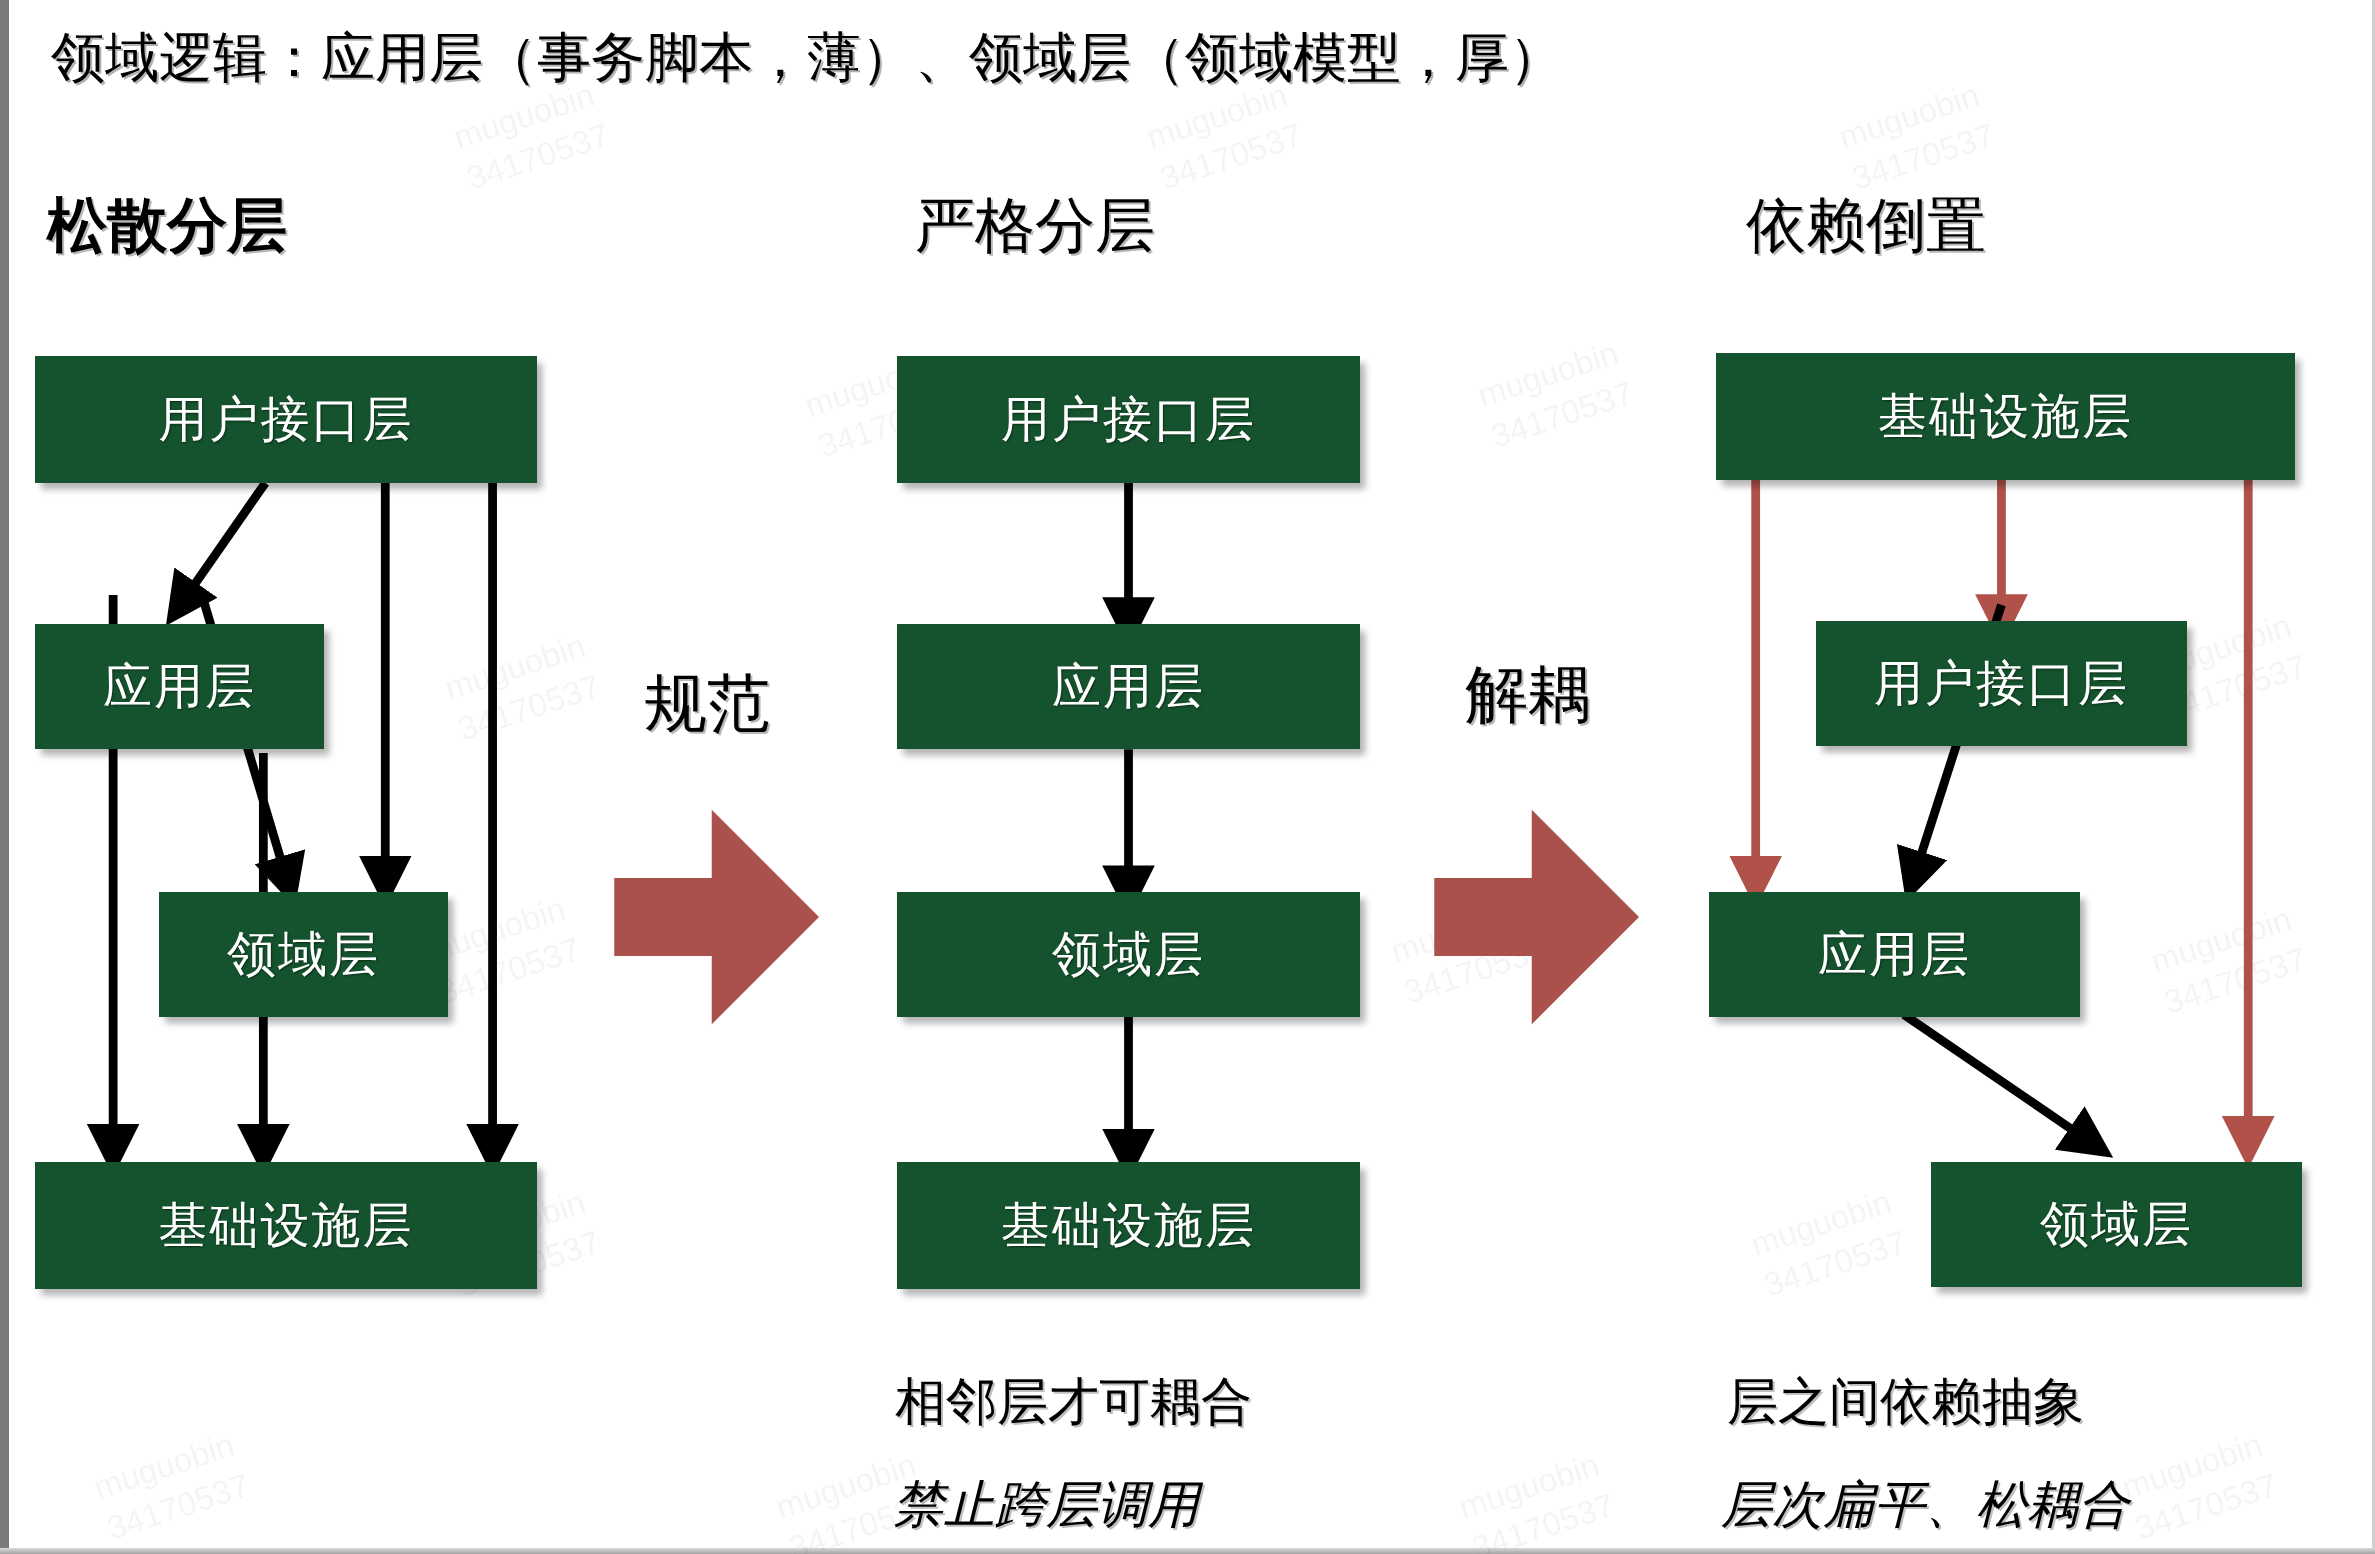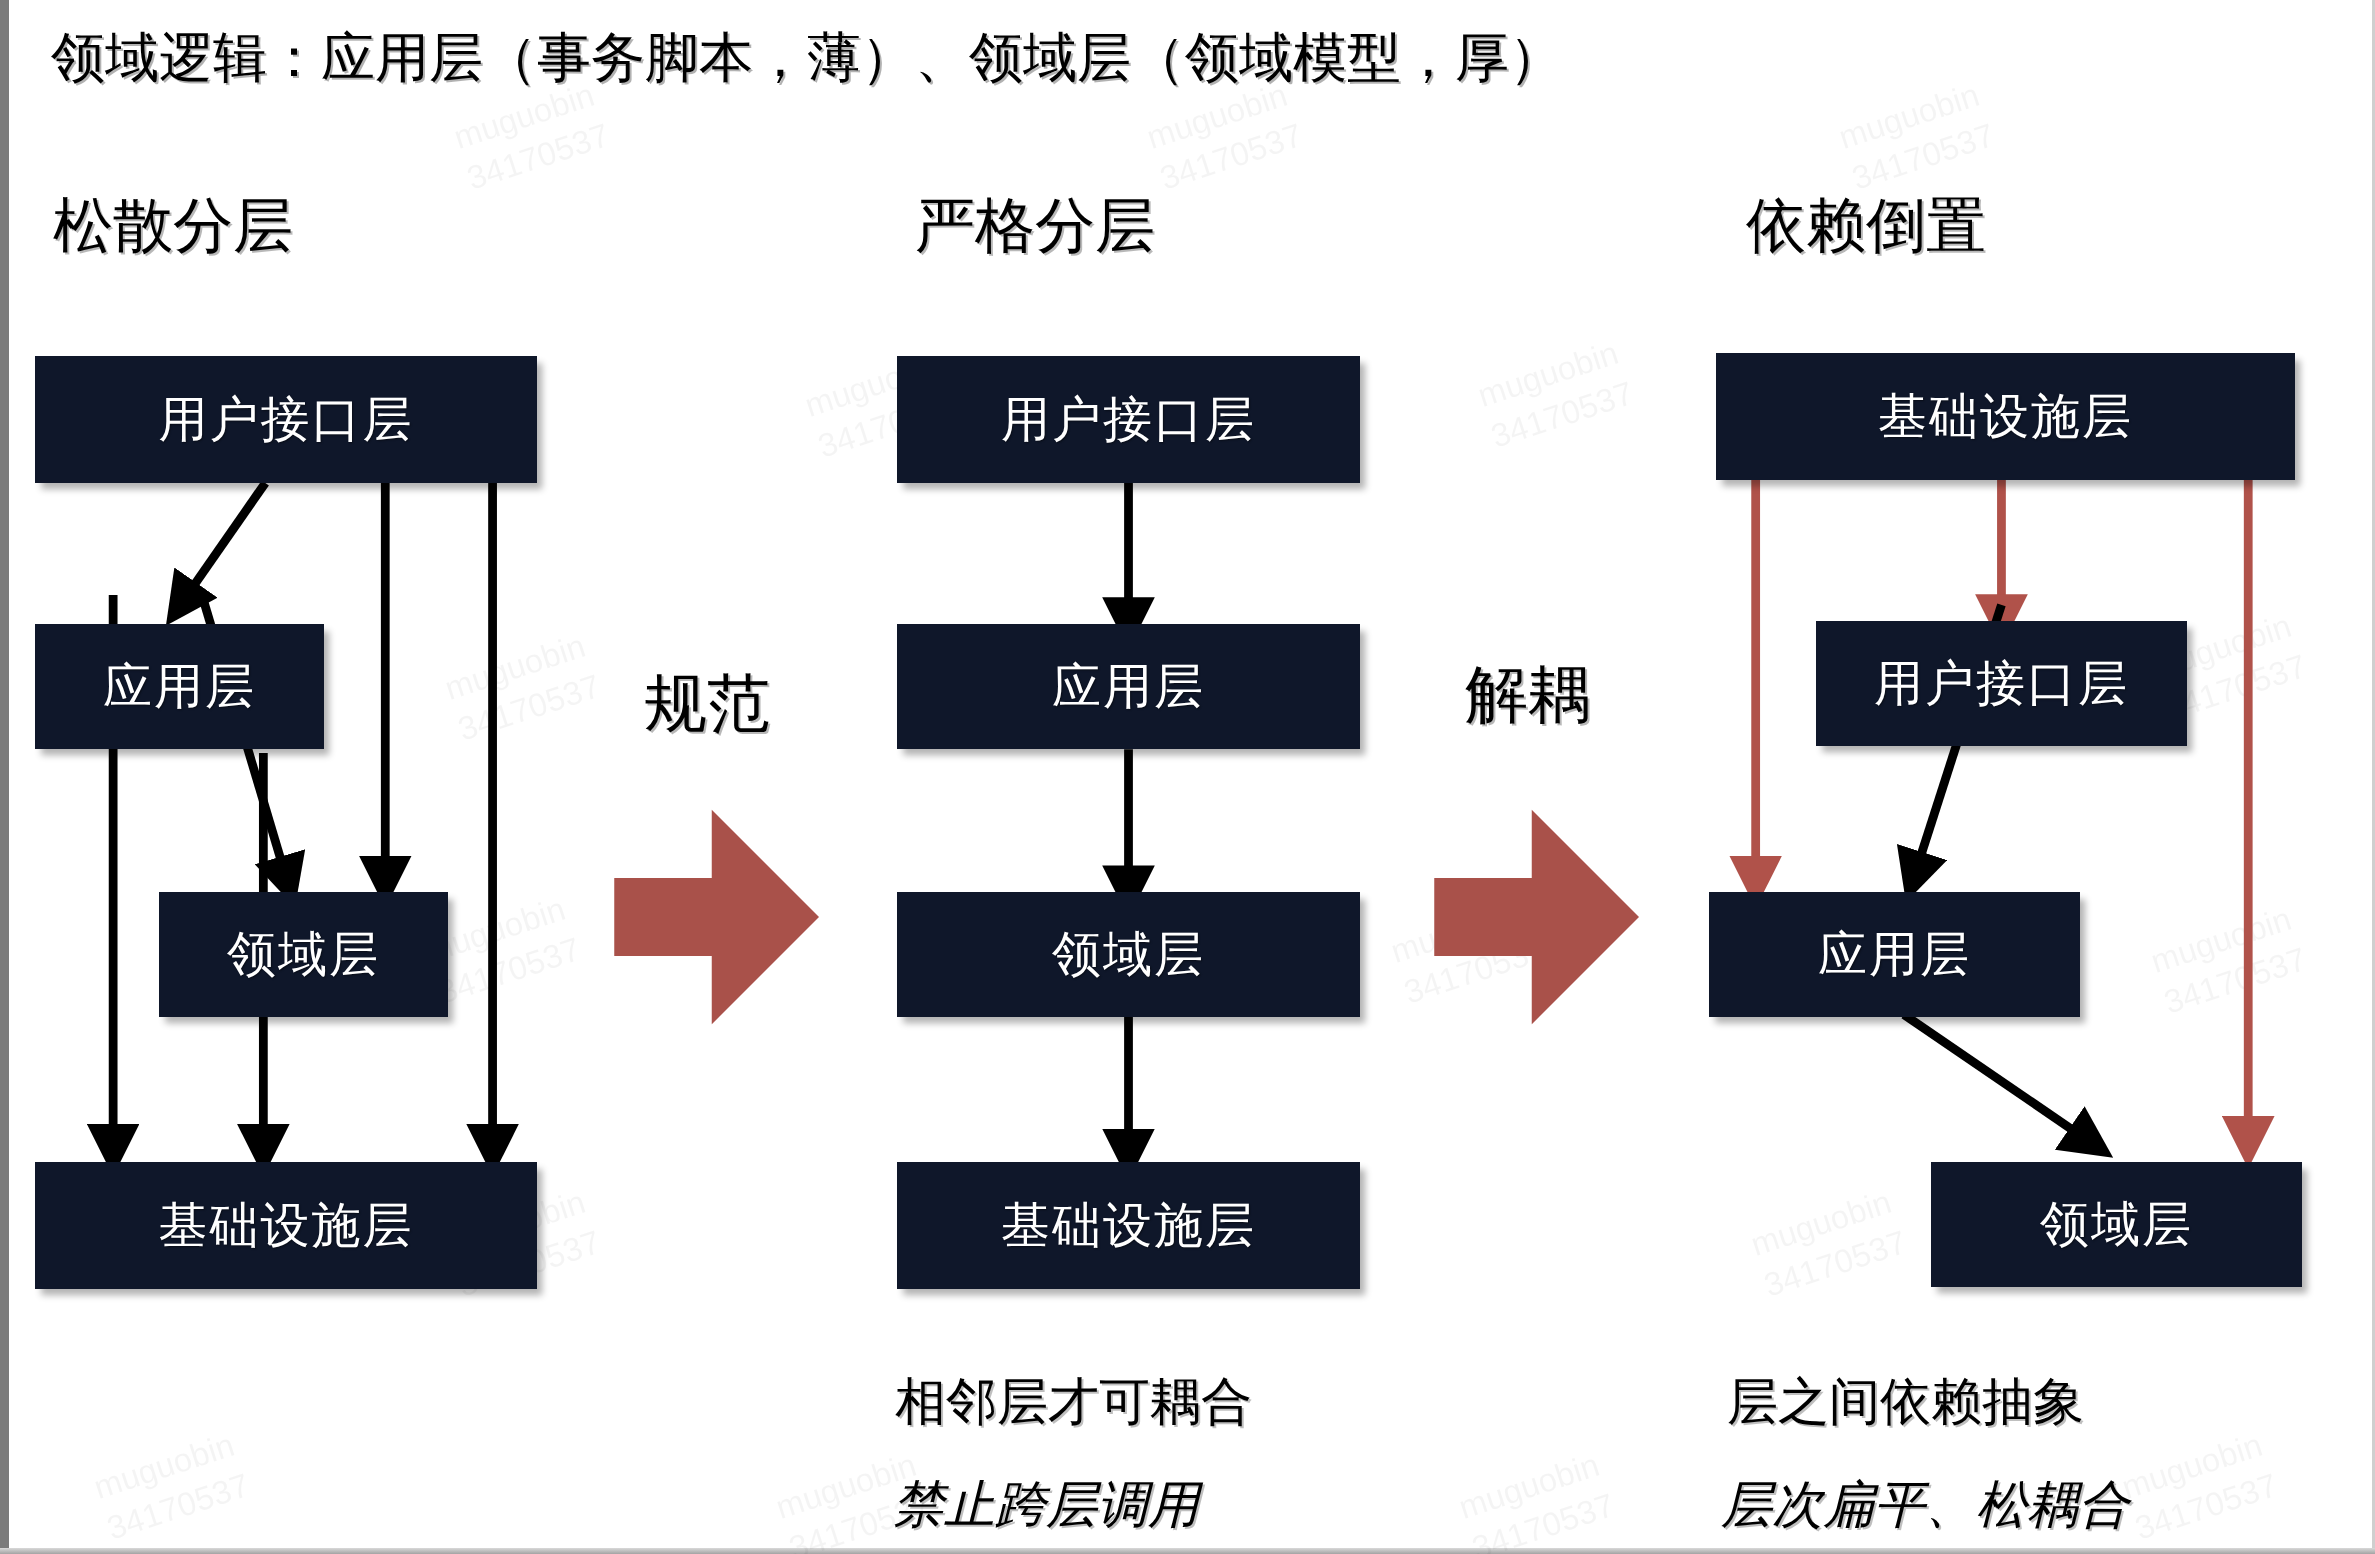--- a/index.html
+++ b/index.html
@@ -51,21 +51,21 @@
   .step-label{
     position:absolute;
     font-size:63px;line-height:60px;color:#000;
     white-space:nowrap;
     text-shadow:2px 2px 0 rgba(0,0,0,.28);
   }
 
   
   .node{
     position:absolute;
-    background:#0f172a;
+    background:#14532d;
     color:#ffffff;
     display:flex;align-items:center;justify-content:center;
     font-size:49px;
     letter-spacing:2px;
     box-shadow:5.9px 6.8px 6.8px rgba(0,0,0,.30);
     text-shadow:1px 1px 2px rgba(0,0,0,.45);
     box-sizing:border-box;
   }
 
   
@@ -112,21 +112,21 @@
   <div class="wm" style="left:2155px;top:917px;"><span>muguobin</span><br><span>34170537</span></div>
   <div class="wm" style="left:449px;top:1200px;"><span>muguobin</span><br><span>34170537</span></div>
   <div class="wm" style="left:1755px;top:1200px;"><span>muguobin</span><br><span>34170537</span></div>
   <div class="wm" style="left:98px;top:1443px;"><span>muguobin</span><br><span>34170537</span></div>
   <div class="wm" style="left:780px;top:1463px;"><span>muguobin</span><br><span>34170537</span></div>
   <div class="wm" style="left:1463px;top:1463px;"><span>muguobin</span><br><span>34170537</span></div>
   <div class="wm" style="left:2126px;top:1443px;"><span>muguobin</span><br><span>34170537</span></div>
 
   <div class="title">领域逻辑：应用层（事务脚本，薄）、领域层（领域模型，厚）</div>
 
-  <div class="col-heading" style="left:53px;top:185px;">松散分层</div>
+  <div class="col-heading" style="left:47px;top:185px;font-weight:bold;">松散分层</div>
   <div class="col-heading" style="left:915px;top:185px;">严格分层</div>
   <div class="col-heading" style="left:1746px;top:185px;">依赖倒置</div>
 
   <svg class="links" viewBox="0 0 2436 1594">
     <defs>
       <marker id="ah-black" markerWidth="6" markerHeight="6" refX="3.1" refY="3" orient="auto" markerUnits="strokeWidth">
         <path d="M0,0 L6,3 L0,6 z" fill="#000"></path>
       </marker>
       <marker id="ah-red" markerWidth="6" markerHeight="6" refX="3.1" refY="3" orient="auto" markerUnits="strokeWidth">
         <path d="M0,0 L6,3 L0,6 z" fill="#b0524a"></path>

